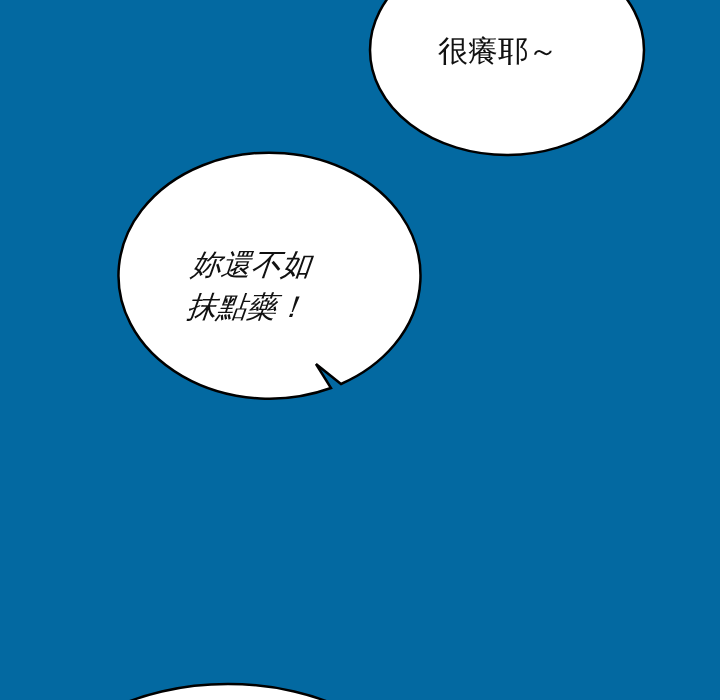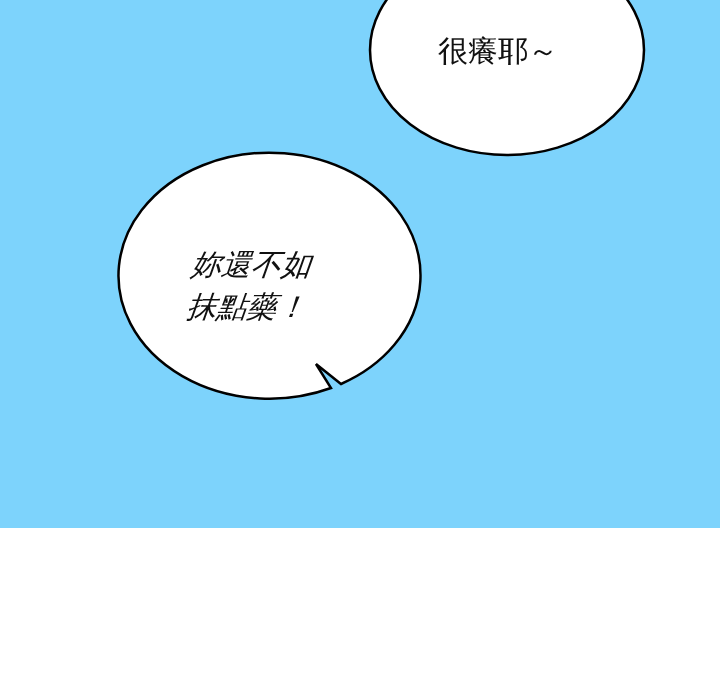--- a/index.html
+++ b/index.html
@@ -1,16 +1,16 @@
 <!DOCTYPE html>
 <html><head>
   <meta charset="utf-8">
   <style>
     html, body { margin: 0; padding: 0; background: #ffffff; }
-    .page { position: relative; width: 720px; height: 528px; overflow: hidden; background: #7dd3fc; }
+    .page { position: relative; width: 720px; height: 700px; overflow: hidden; background: #0369a1; }
     svg.art { position: absolute; left: 0; top: 0; }
     .bubble-text {
       position: absolute;
       font-family: "DejaVu Sans", sans-serif;
       color: #111111;
       white-space: pre;
       line-height: 42px;
     }
     .t1 { left: 438px; top: 30px; font-size: 30px; }
     .t2 { left: 189px; top: 244px; font-size: 30px; font-style: italic; transform: skewX(-6deg); }

